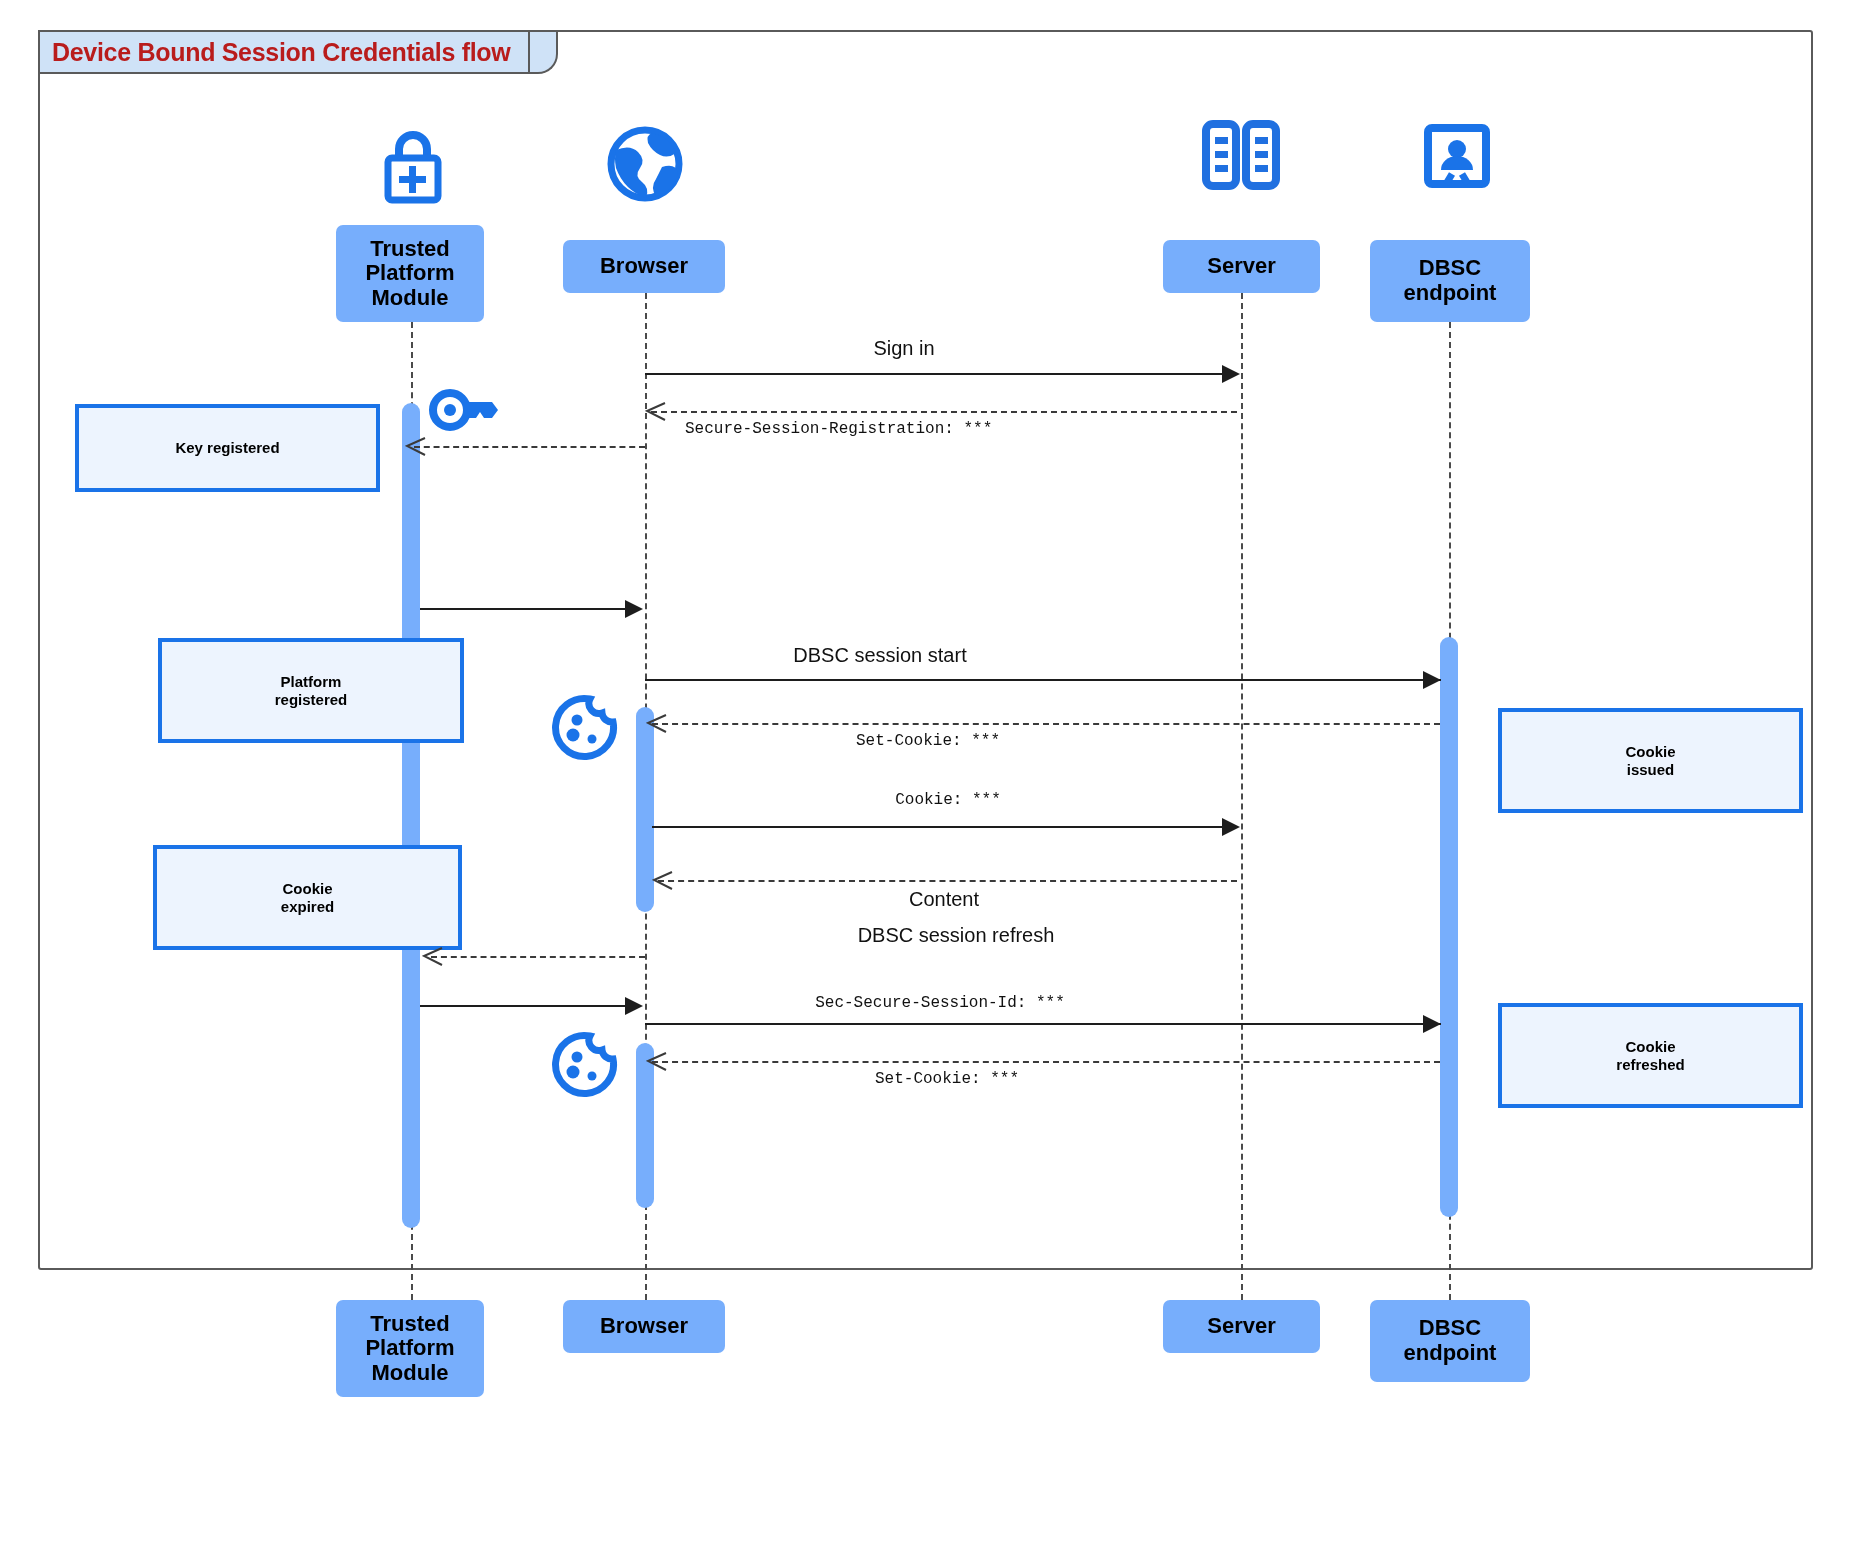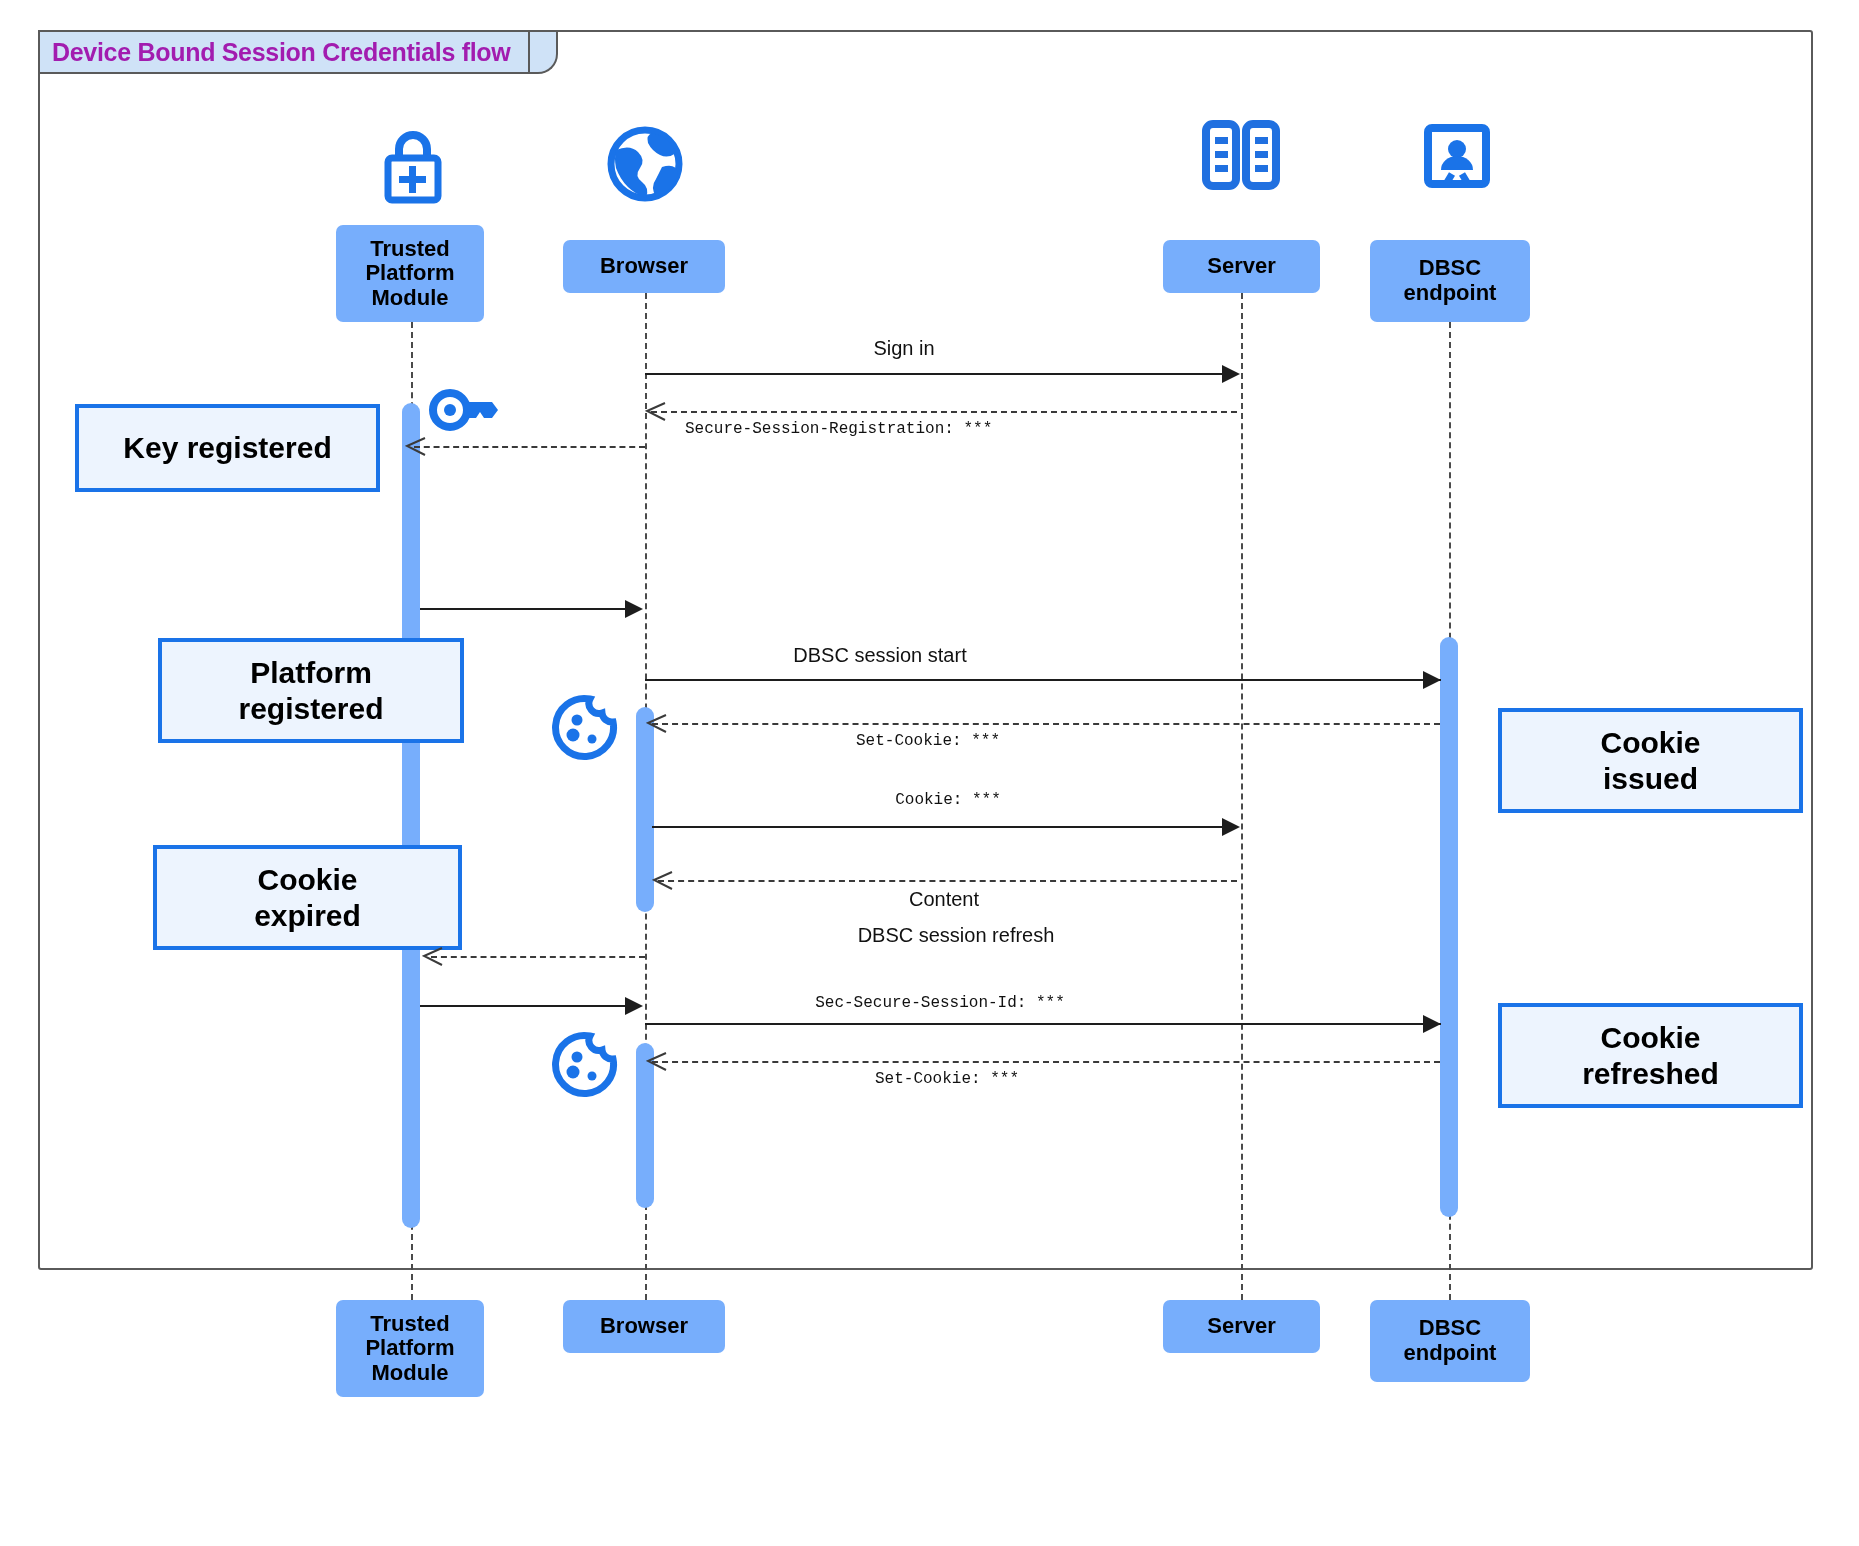--- a/index.html
+++ b/index.html
@@ -5,39 +5,39 @@
   html,body{margin:0;padding:0;background:#ffffff;}
   body{font-family:"Liberation Sans",sans-serif;}
   #canvas{position:relative;width:1859px;height:1546px;background:#ffffff;overflow:hidden;}
 
   .frame{position:absolute;left:38px;top:30px;width:1775px;height:1240px;
          border:2px solid #5a5a5a;background:#ffffff;border-radius:3px;box-sizing:border-box;}
 
   .frame-tab{position:absolute;left:38px;top:30px;height:44px;background:#cfe2f7;
              border:2px solid #5a5a5a;box-sizing:border-box;display:flex;align-items:center;
              padding:0 18px 0 12px;}
-  .frame-tab .tab-label{font-size:25px;font-weight:bold;color:#a21caf;white-space:nowrap;
+  .frame-tab .tab-label{font-size:25px;font-weight:bold;color:#b91c1c;white-space:nowrap;
              letter-spacing:-0.3px;}
   .frame-tab-corner{position:absolute;top:30px;width:28px;height:44px;background:#cfe2f7;
              border:2px solid #5a5a5a;border-left:none;box-sizing:border-box;
              border-radius:0 0 20px 0;}
 
   
   .lifeline{position:absolute;width:0;border-left:2px dashed #4a4a4a;top:0;}
   
   .pbox{position:absolute;background:#77aefc;border-radius:7px;display:flex;
         align-items:center;justify-content:center;text-align:center;
         font-weight:bold;font-size:22px;color:#000;line-height:1.12;box-sizing:border-box;}
   
   .act{position:absolute;background:#77aefc;border-radius:9px;width:18px;}
 
   
   .note{position:absolute;background:#edf4fe;border:4px solid #1a73e8;box-sizing:border-box;
         display:flex;align-items:center;justify-content:center;text-align:center;
-        font-weight:bold;font-size:30px;color:#000;line-height:1.18;}
+        font-weight:bold;font-size:15px;color:#000;line-height:1.18;}
 
   
   .msg-line{position:absolute;height:0;border-top:2px solid #1d1d1d;}
   .msg-line.dashed{border-top:2px dashed #3a3a3a;}
   .arrow-solid{position:absolute;width:0;height:0;border-top:9px solid transparent;
         border-bottom:9px solid transparent;}
   .arrow-right{border-left:18px solid #1d1d1d;}
   .arrow-open{position:absolute;width:18px;height:18px;}
   .arrow-open svg{display:block;}
 

